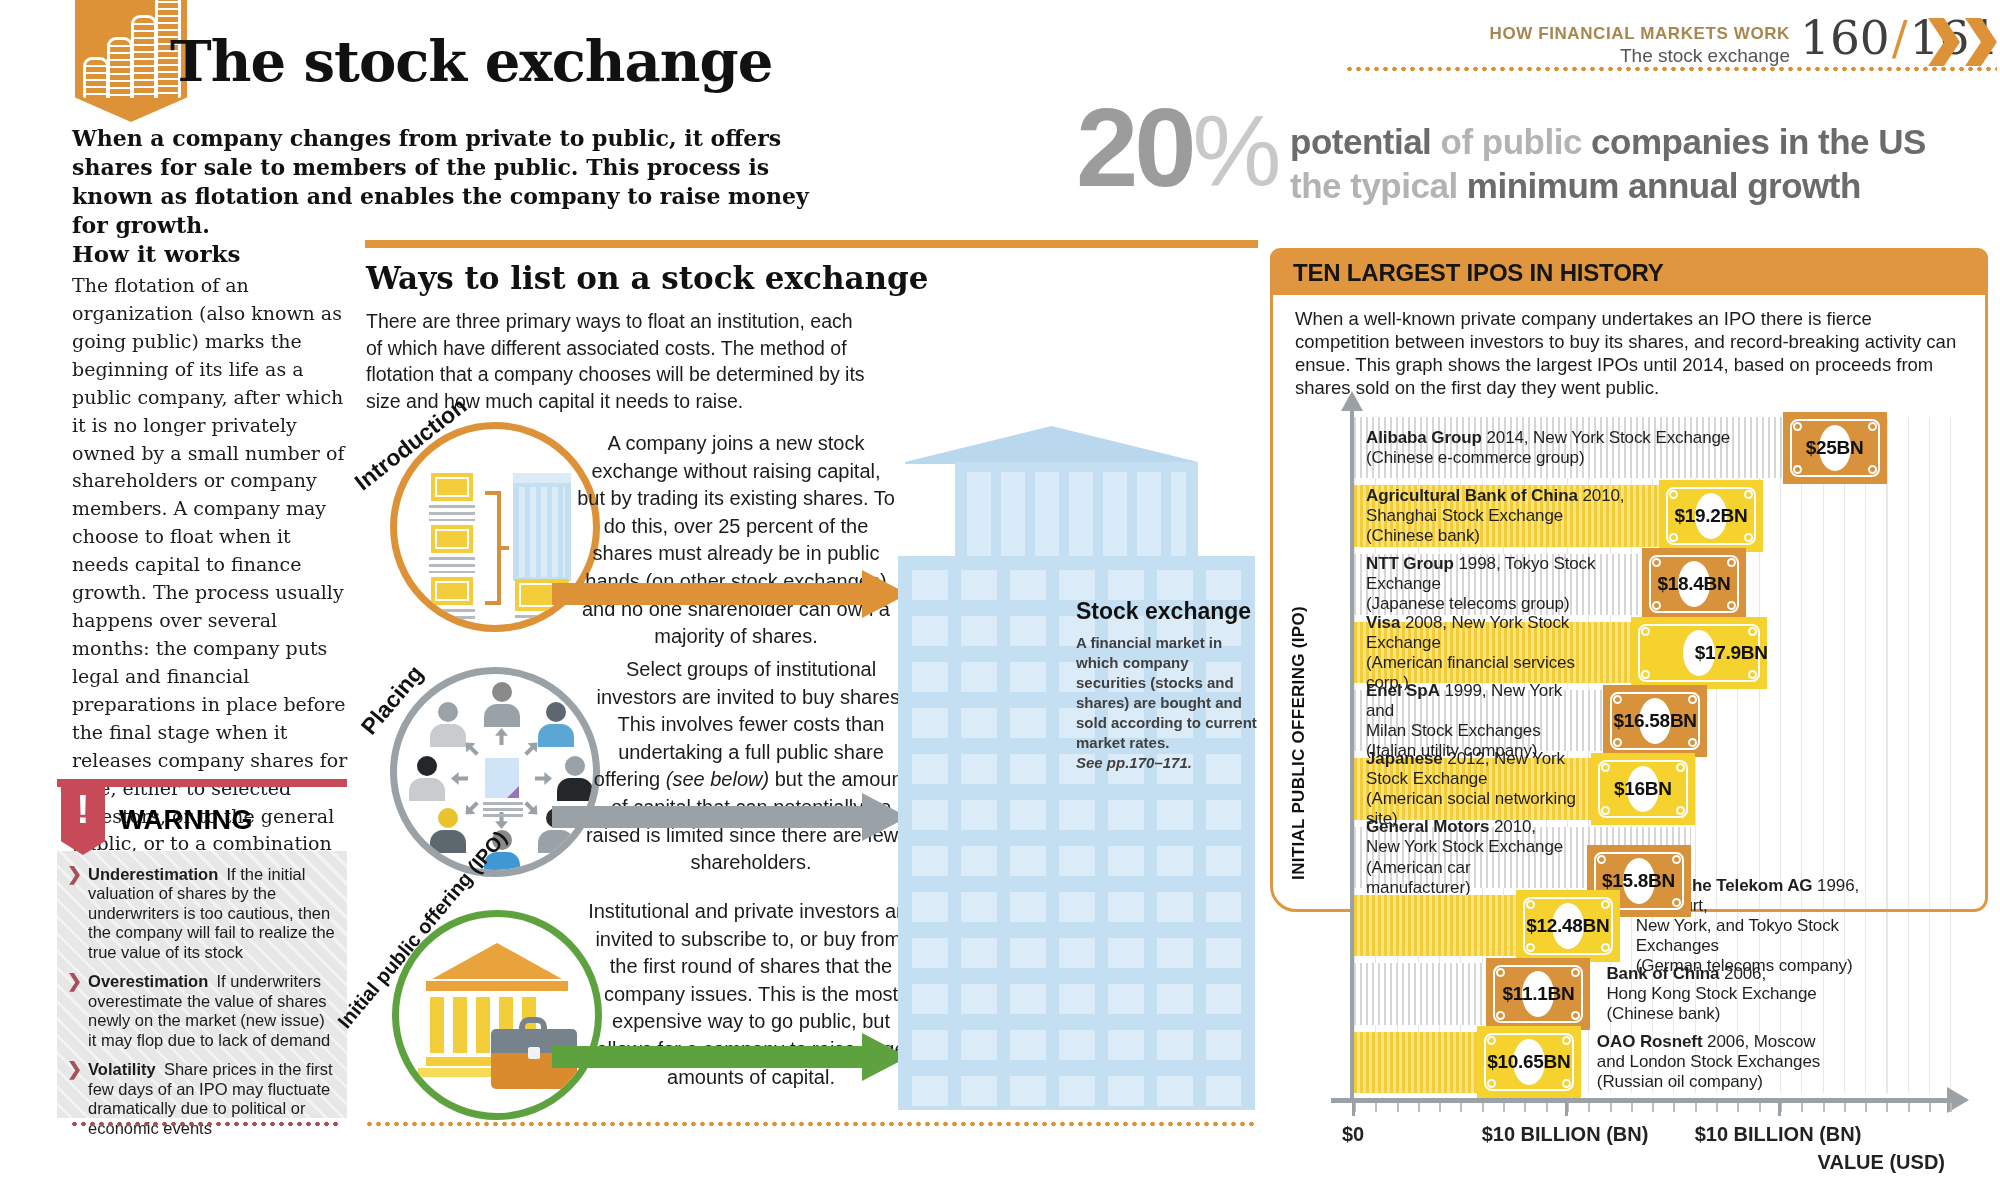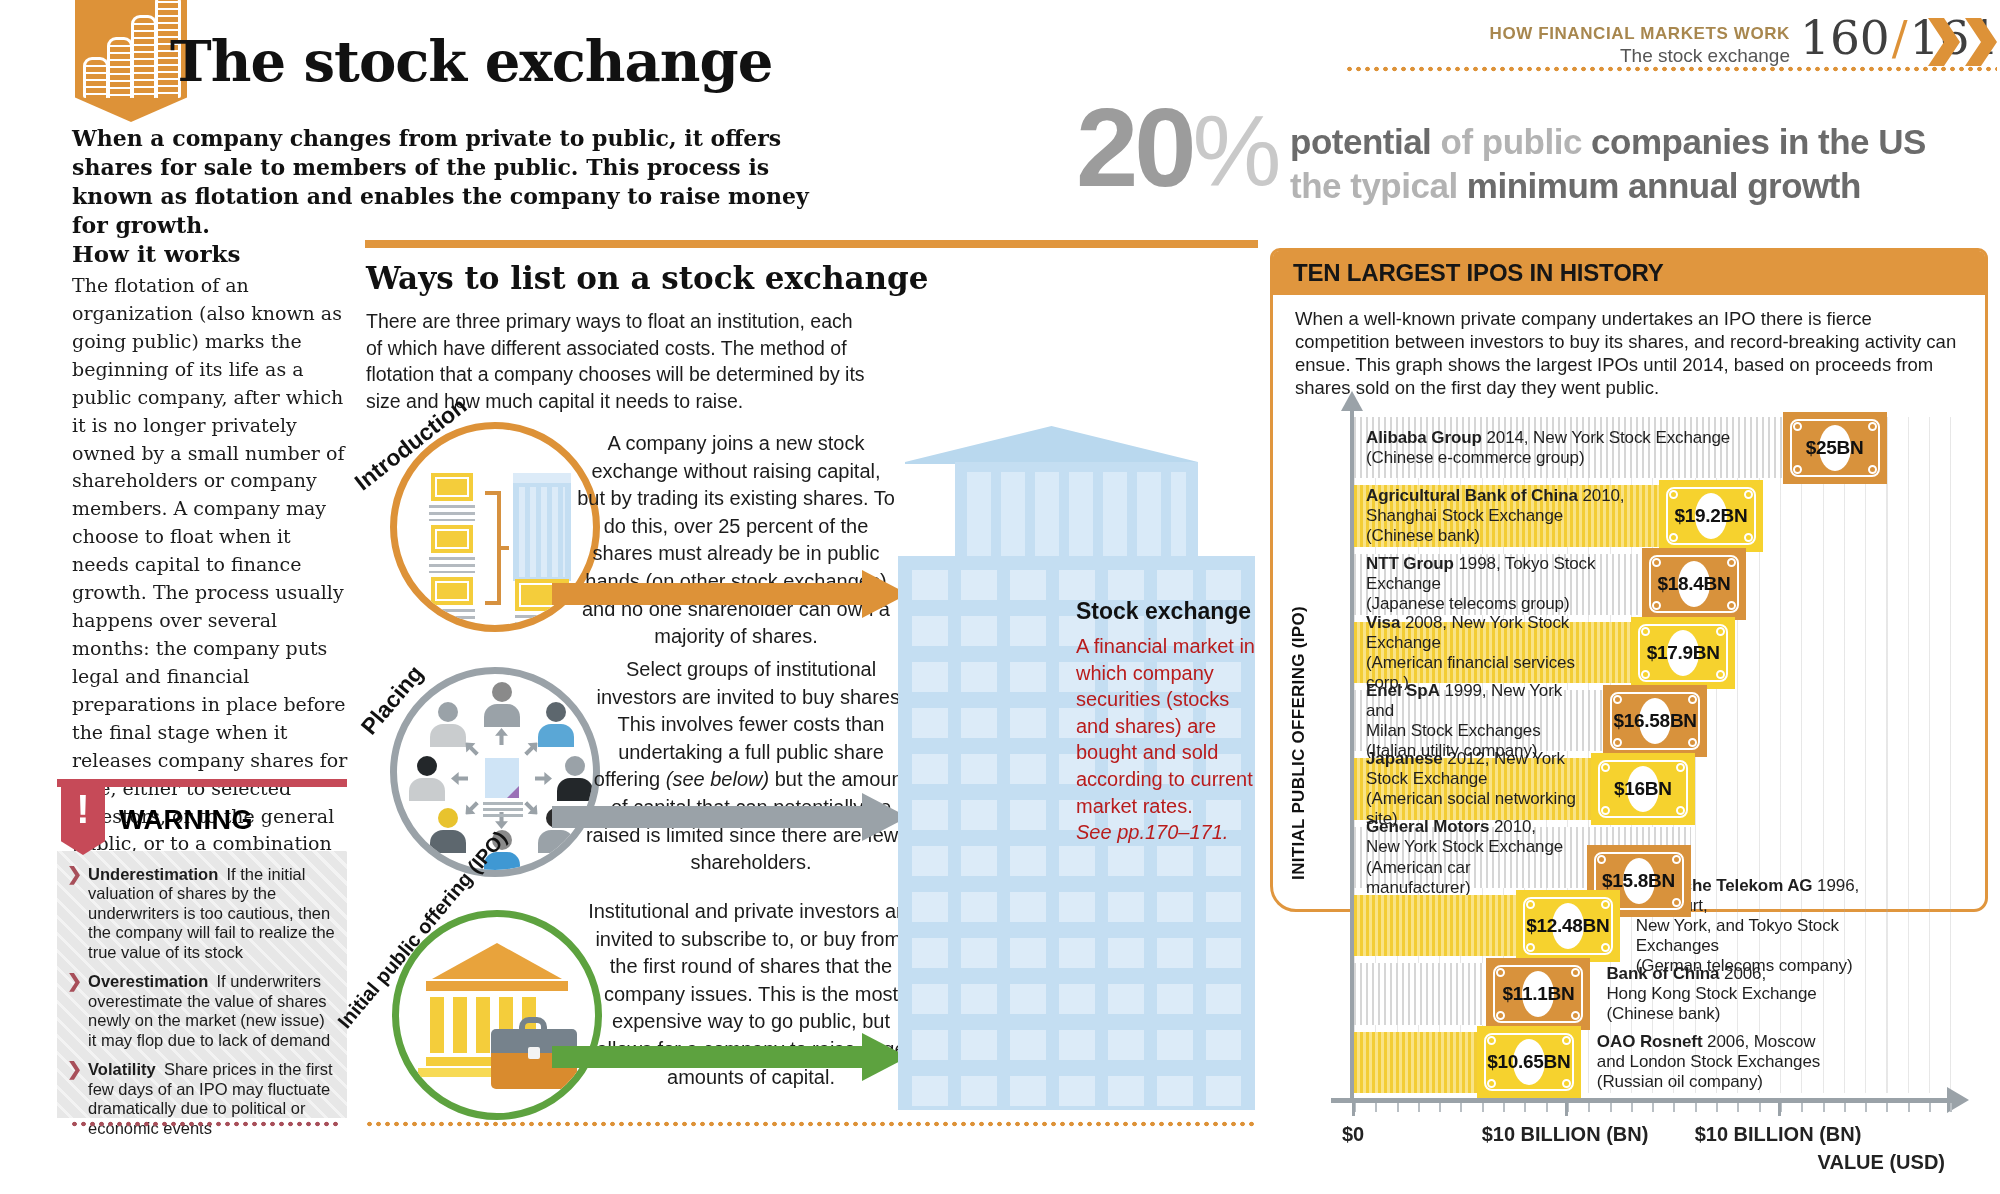--- a/index.html
+++ b/index.html
@@ -114,21 +114,21 @@
          clip-path:polygon(50% 0,100% 95%,100% 100%,0 100%,0 95%);}
   .b-upper{position:absolute;left:57px;top:36px;width:243px;height:96px;background:#c4def2;}
   .b-upper .win{position:absolute;inset:10px 12px 0 12px;
                 background:repeating-linear-gradient(90deg,#d9eaf8 0 24px,transparent 24px 34px);}
   .b-lower{position:absolute;left:0;top:130px;width:357px;height:554px;background:#c4def2;}
   .b-lower .win{position:absolute;inset:14px 14px 0 14px;
       background-image:repeating-linear-gradient(180deg,transparent 0 30px,#c4def2 30px 46px),
                        repeating-linear-gradient(90deg,#dcebf8 0 36px,transparent 36px 49px);}
   .se-label{left:1076px;top:598px;width:182px;z-index:5;}
   .se-label h3{margin:0 0 8px 0;font-size:23px;font-weight:700;color:#111;}
-  .se-label p{margin:0;font-size:20px;line-height:1.33;color:#b91c1c;}
+  .se-label p{margin:0;font-size:15px;line-height:1.33;color:#404040;font-weight:bold;}
   .se-label .see{font-style:italic;}
 
   
   .panel{left:1270px;top:248px;width:718px;height:664px;background:#fff;border:3px solid #e0963e;
          border-radius:10px 10px 14px 26px;box-sizing:border-box;}
   .panel-h{height:44px;background:#e0963e;border-radius:6px 6px 0 0;line-height:44px;
            padding-left:20px;font-size:24px;font-weight:700;color:#161616;letter-spacing:-.2px;}
   .panel-p{padding:12px 22px 0 22px;font-size:18.5px;line-height:1.25;color:#1c1c1c;}
 
   .rows{position:absolute;left:81px;top:166px;width:604px;height:676px;display:flex;
@@ -389,21 +389,21 @@
             <div class="tc bl"></div>
             <div class="tc br"></div>
             <div class="tag-oval"></div>
             <div class="tag-txt">$18.4BN</div>
           </div>
         </div>
         <div class="crow">
           <div class="band y" style="width: 381.27px;"></div>
           <div class="rlab" style="left: 12px; width: 255.27px;"><b>Visa</b> 2008, New York Stock Exchange
 (American financial services corp.)</div>
-          <div class="tag yl" style="left: 277.27px;">
+          <div class="tag yl" style="left: 277.27px; padding-left: 32px;">
             <div class="tag-ring"></div>
             <div class="tc tl"></div>
             <div class="tc tr"></div>
             <div class="tc bl"></div>
             <div class="tc br"></div>
             <div class="tag-oval"></div>
             <div class="tag-txt">$17.9BN</div>
           </div>
         </div>
         <div class="crow">

